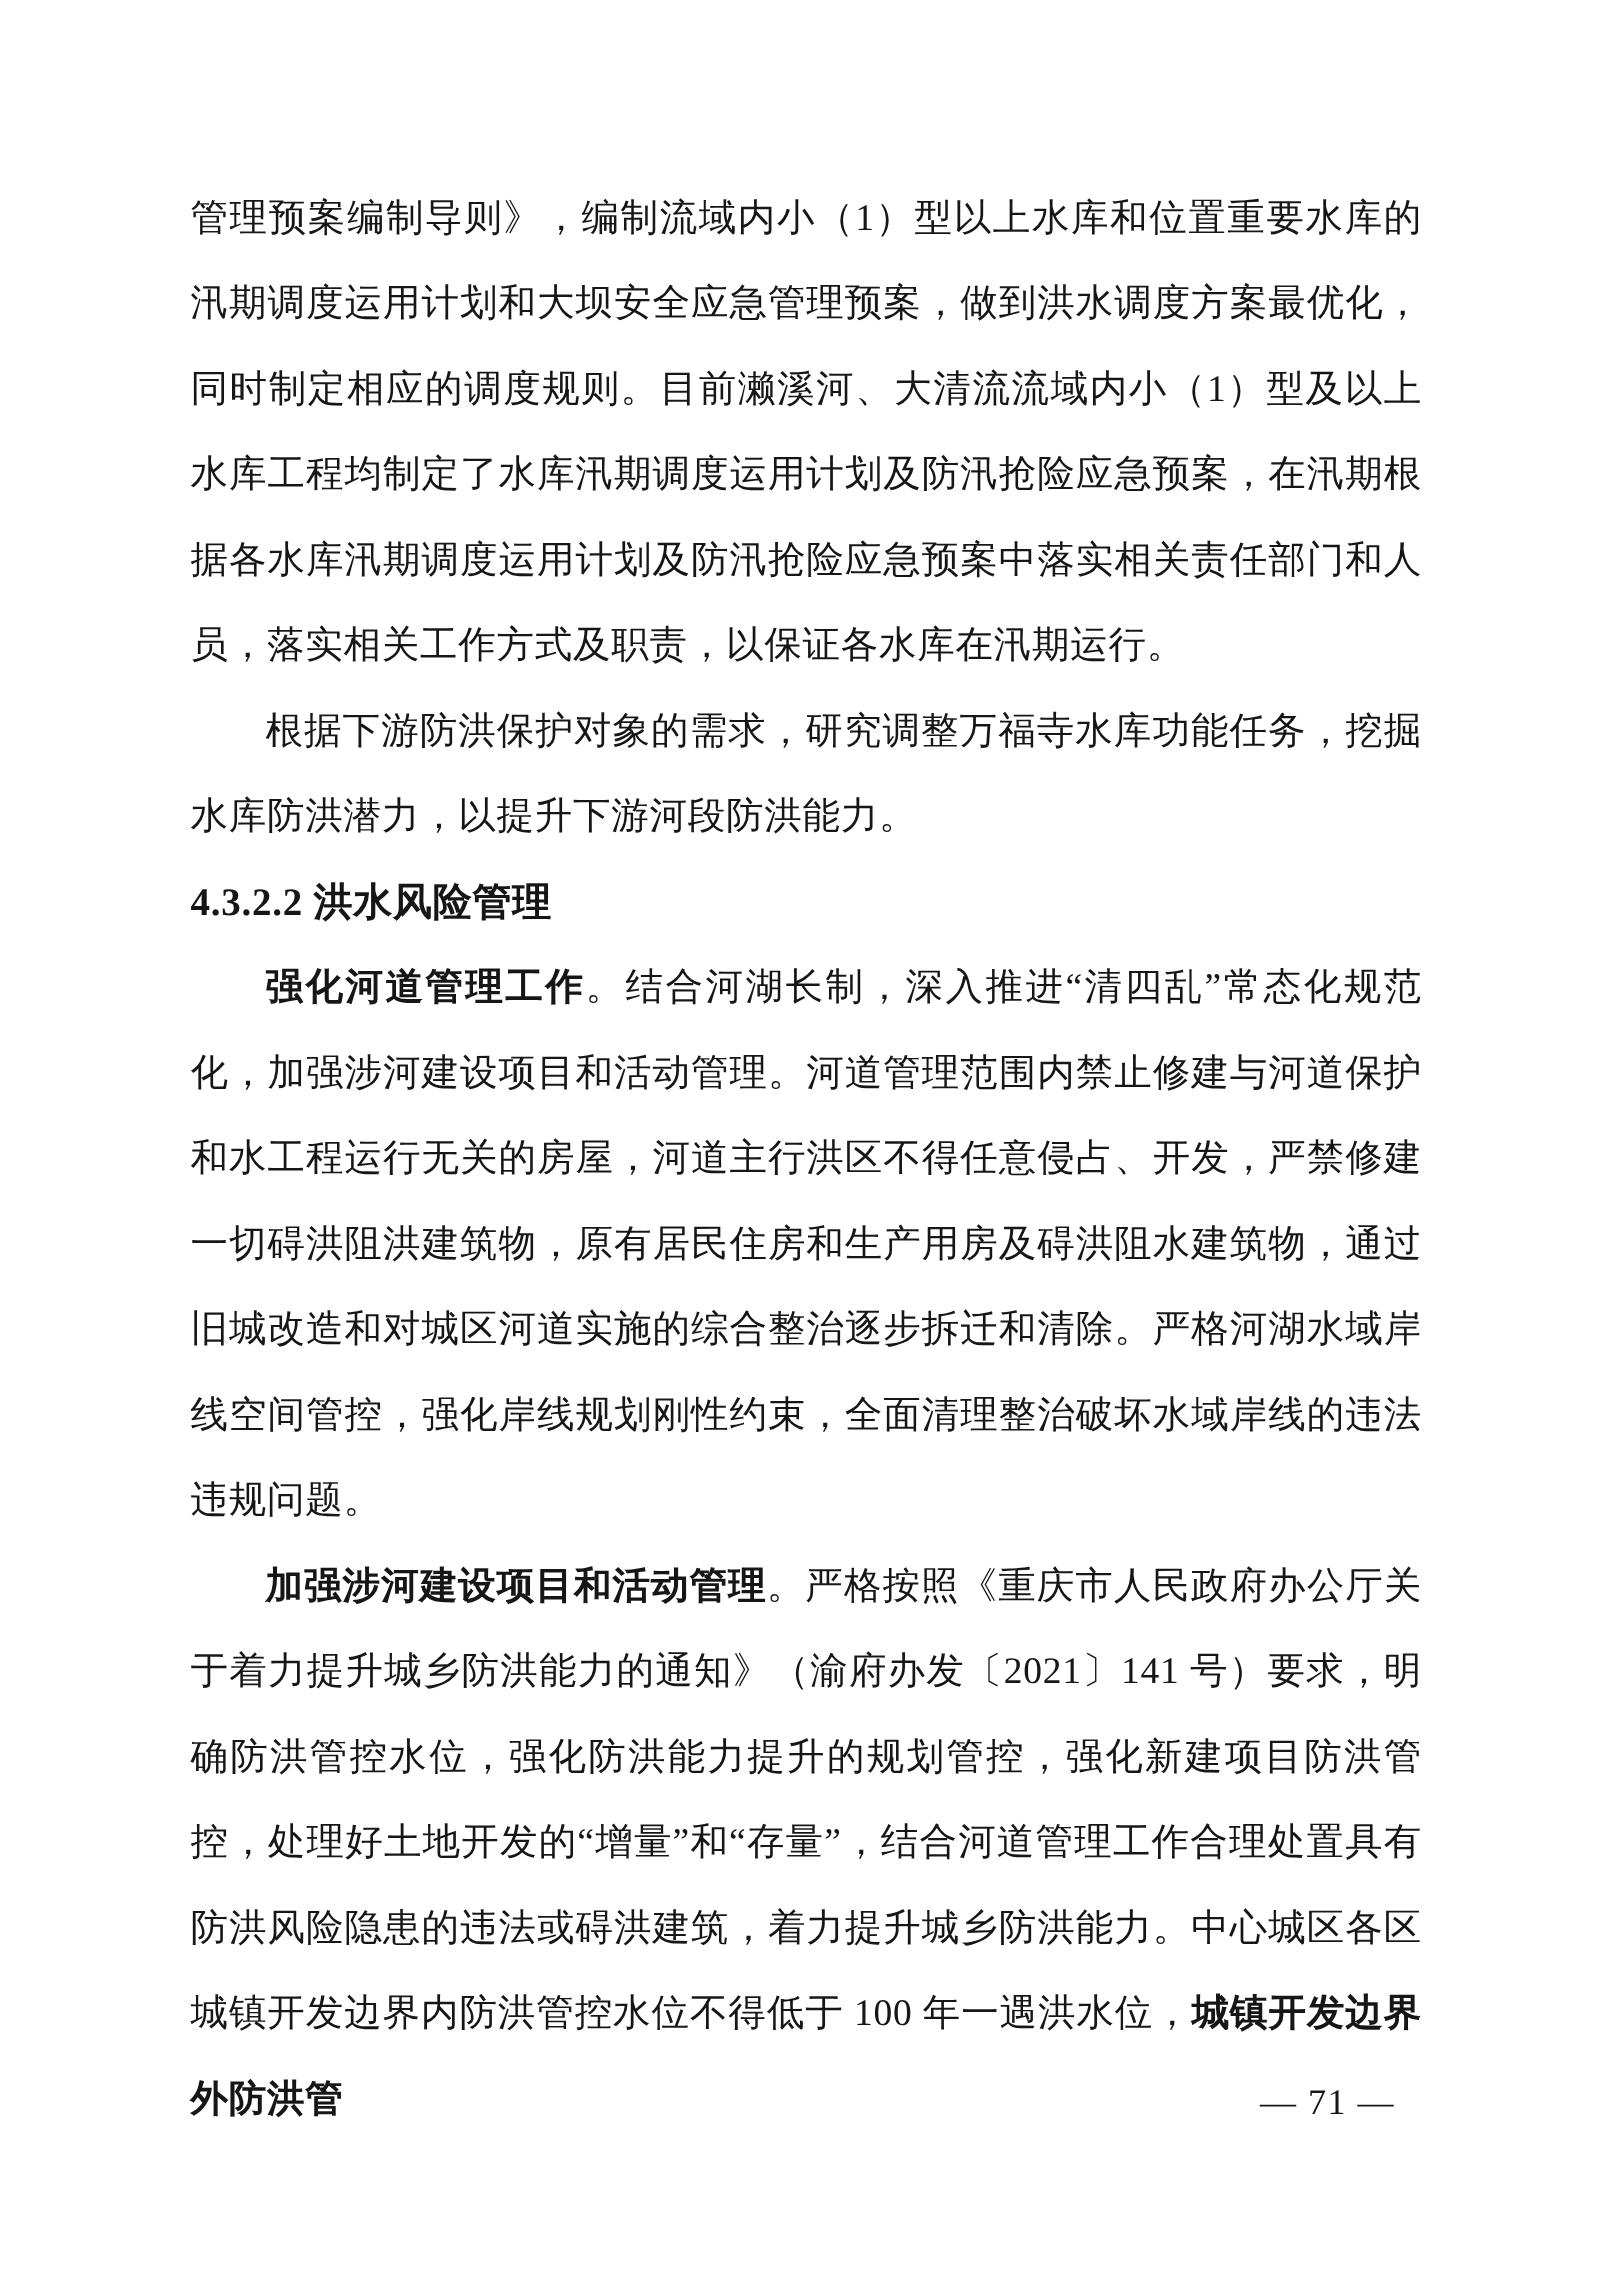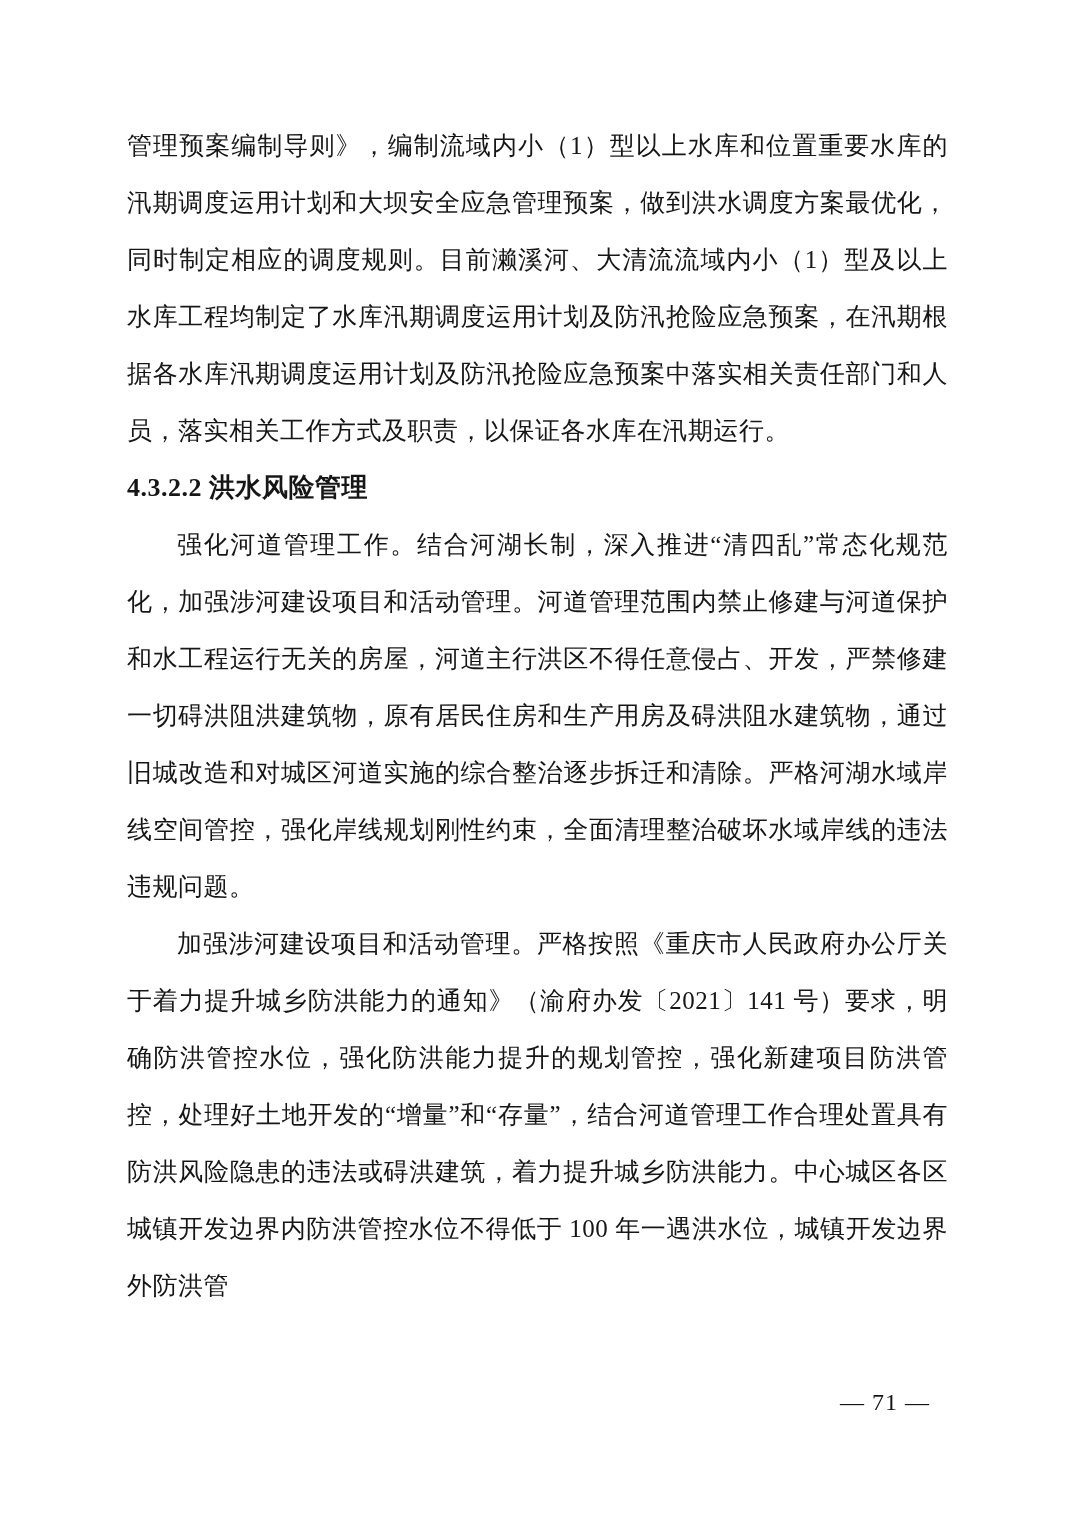--- a/index.html
+++ b/index.html
@@ -33,21 +33,21 @@
     text-indent: 2em;
   }
   .heading {
     margin: 0;
     font-size: 26px;
     line-height: 57px;
     font-weight: 700;
     letter-spacing: 0.5px;
   }
   .lead {
-    font-weight: 400;
+    font-weight: 700;
   }
   .footer {
     position: absolute;
     top: 1386px;
     right: 144px;
     width: 821px;
     text-align: right;
   }
   .page-number {
     font-size: 24px;
@@ -58,20 +58,21 @@
   }
 </style>
 </head>
 <body>
 
 <div class="page">
   <div class="content">
 
     <p class="para">管理预案编制导则》，编制流域内小（1）型以上水库和位置重要水库的汛期调度运用计划和大坝安全应急管理预案，做到洪水调度方案最优化，同时制定相应的调度规则。目前濑溪河、大清流流域内小（1）型及以上水库工程均制定了水库汛期调度运用计划及防汛抢险应急预案，在汛期根据各水库汛期调度运用计划及防汛抢险应急预案中落实相关责任部门和人员，落实相关工作方式及职责，以保证各水库在汛期运行。</p>
 
+    <p class="para indent">根据下游防洪保护对象的需求，研究调整万福寺水库功能任务，挖掘水库防洪潜力，以提升下游河段防洪能力。</p>
 
     <h3 class="heading">4.3.2.2 洪水风险管理</h3>
 
     <p class="para indent"><span class="lead">强化河道管理工作</span><span>。结合河湖长制，深入推进“清四乱”常态化规范化，加强涉河建设项目和活动管理。河道管理范围内禁止修建与河道保护和水工程运行无关的房屋，河道主行洪区不得任意侵占、开发，严禁修建一切碍洪阻洪建筑物，原有居民住房和生产用房及碍洪阻水建筑物，通过旧城改造和对城区河道实施的综合整治逐步拆迁和清除。严格河湖水域岸线空间管控，强化岸线规划刚性约束，全面清理整治破坏水域岸线的违法违规问题。</span></p>
 
     <p class="para indent"><span class="lead">加强涉河建设项目和活动管理</span><span>。严格按照《重庆市人民政府办公厅关于着力提升城乡防洪能力的通知》（渝府办发〔2021〕141 号）要求，明确防洪管控水位，强化防洪能力提升的规划管控，强化新建项目防洪管控，处理好土地开发的“增量”和“存量”，结合河道管理工作合理处置具有防洪风险隐患的违法或碍洪建筑，着力提升城乡防洪能力。中心城区各区城镇开发边界内防洪管控水位不得低于 100 年一遇洪水位，</span><span class="lead">城镇开发边界外防洪管</span></p>
 
   </div>
 
   <div class="footer">

